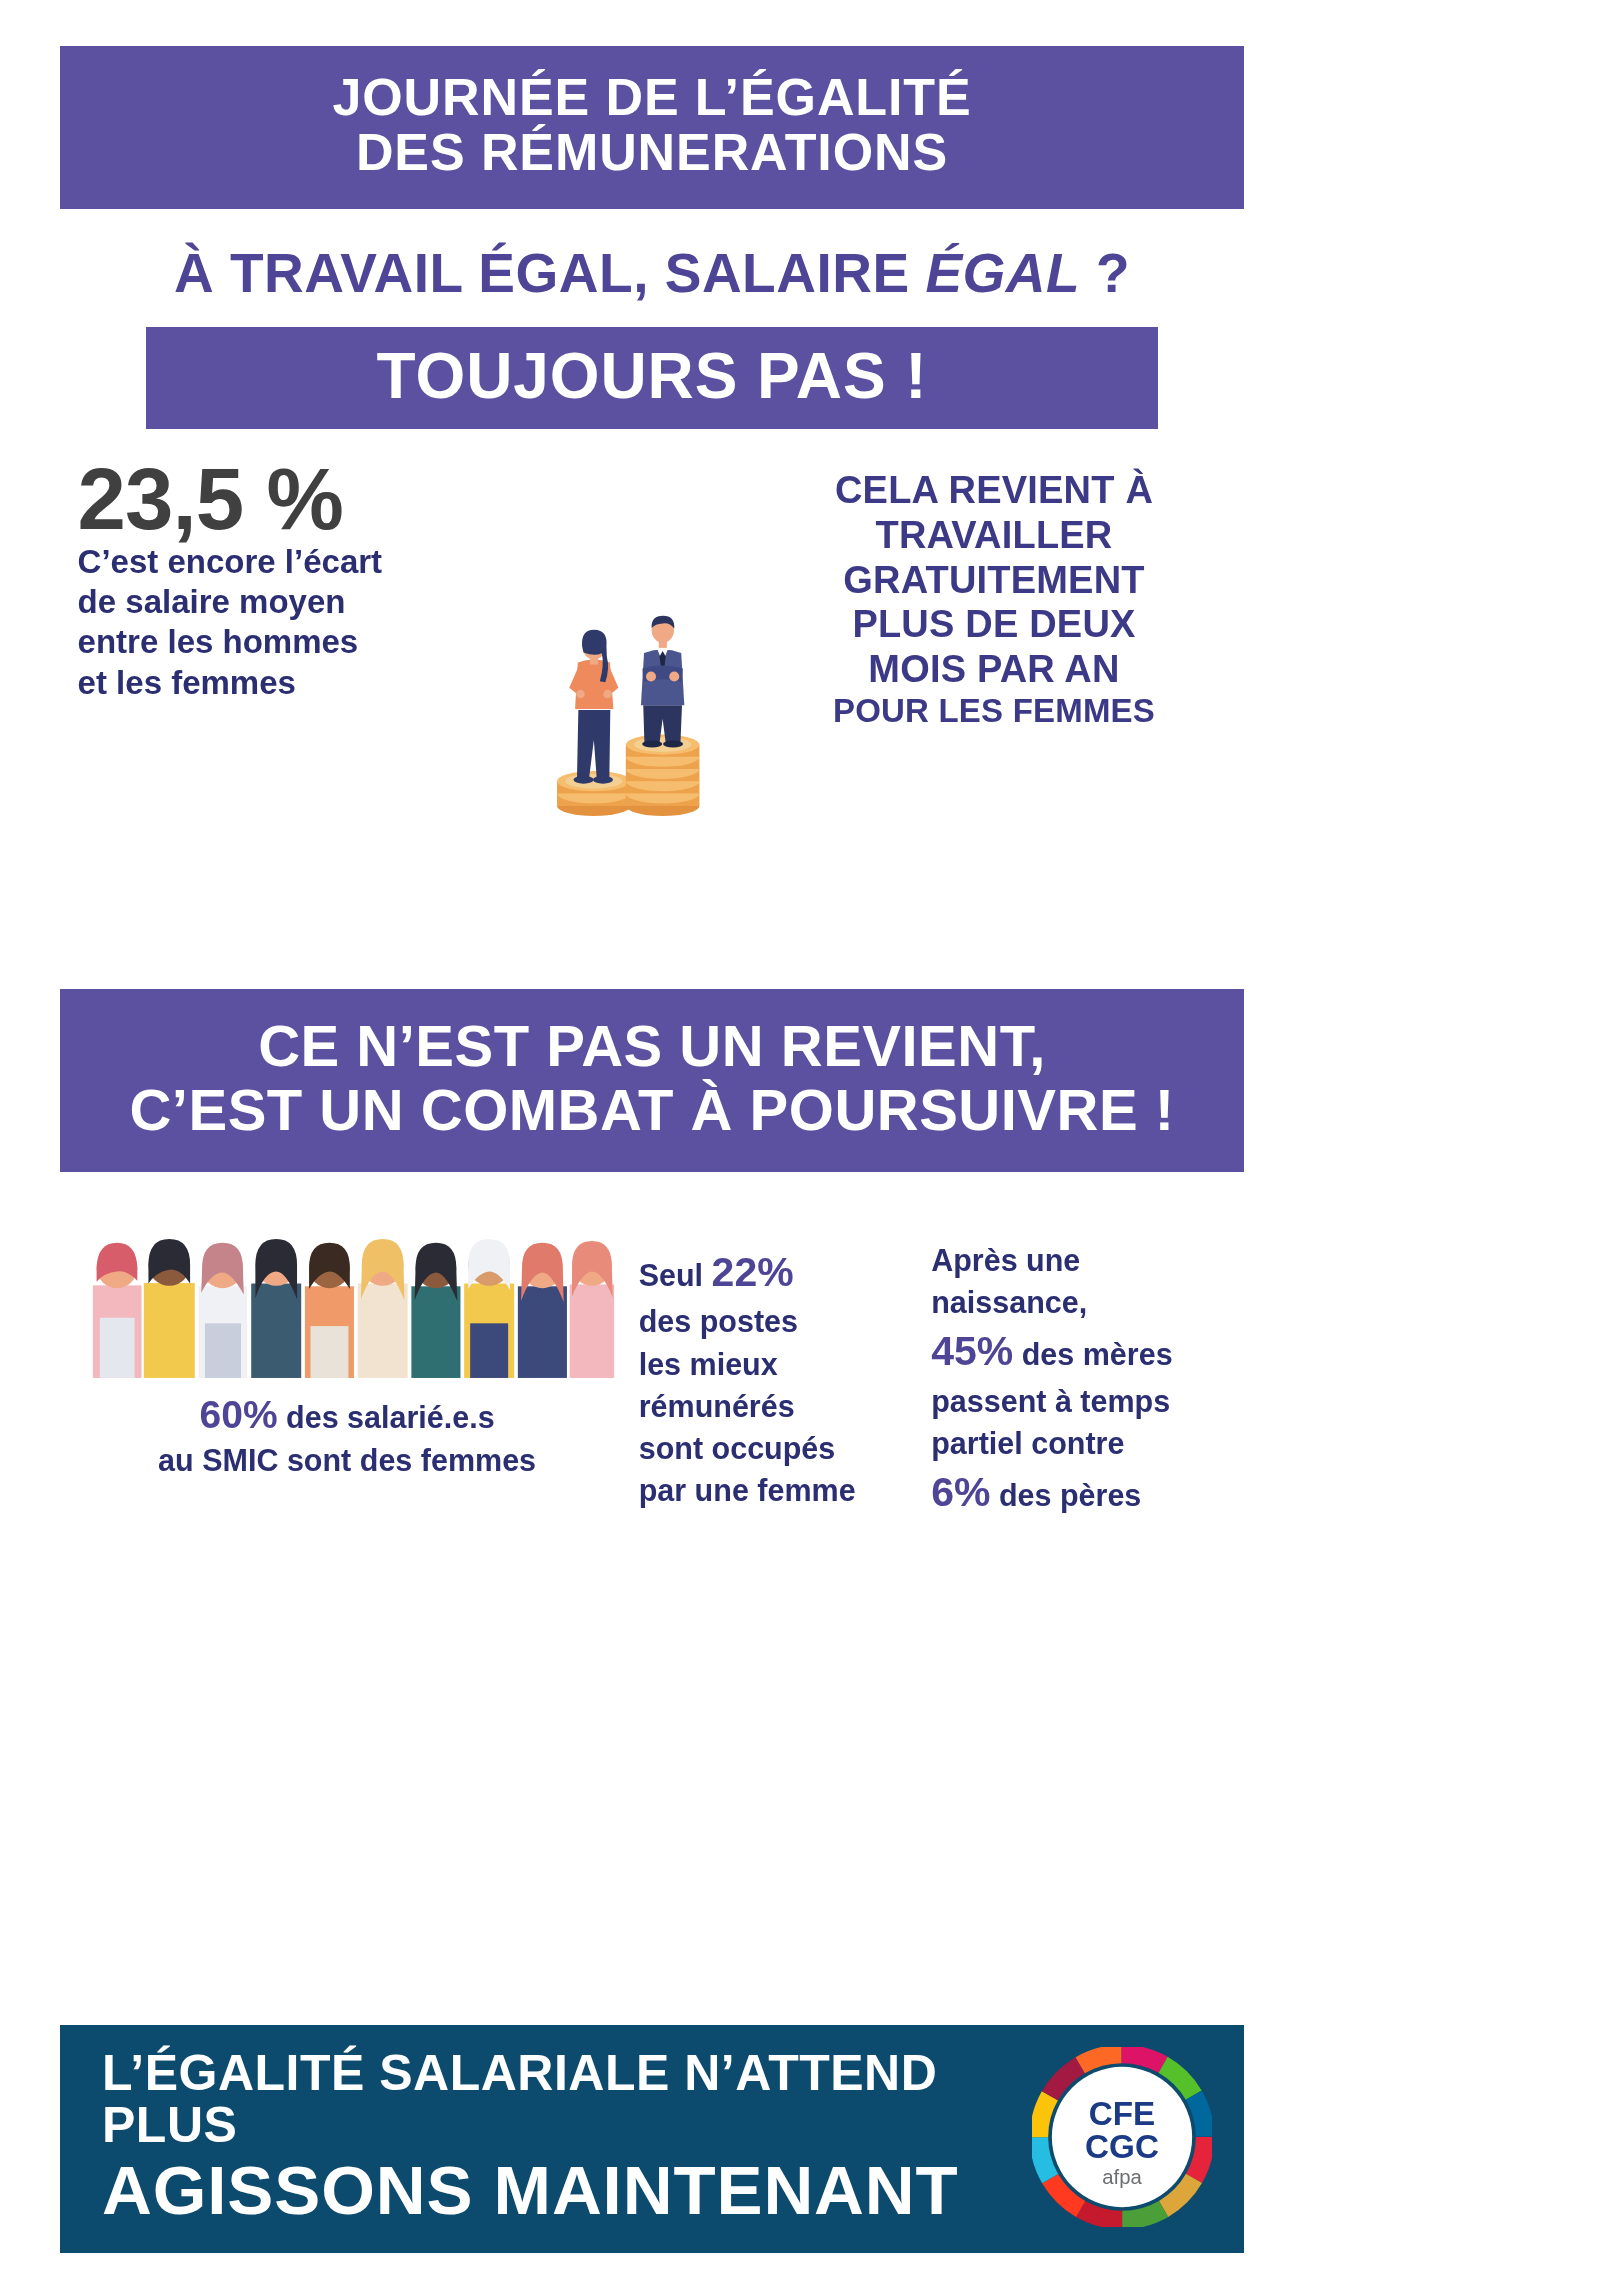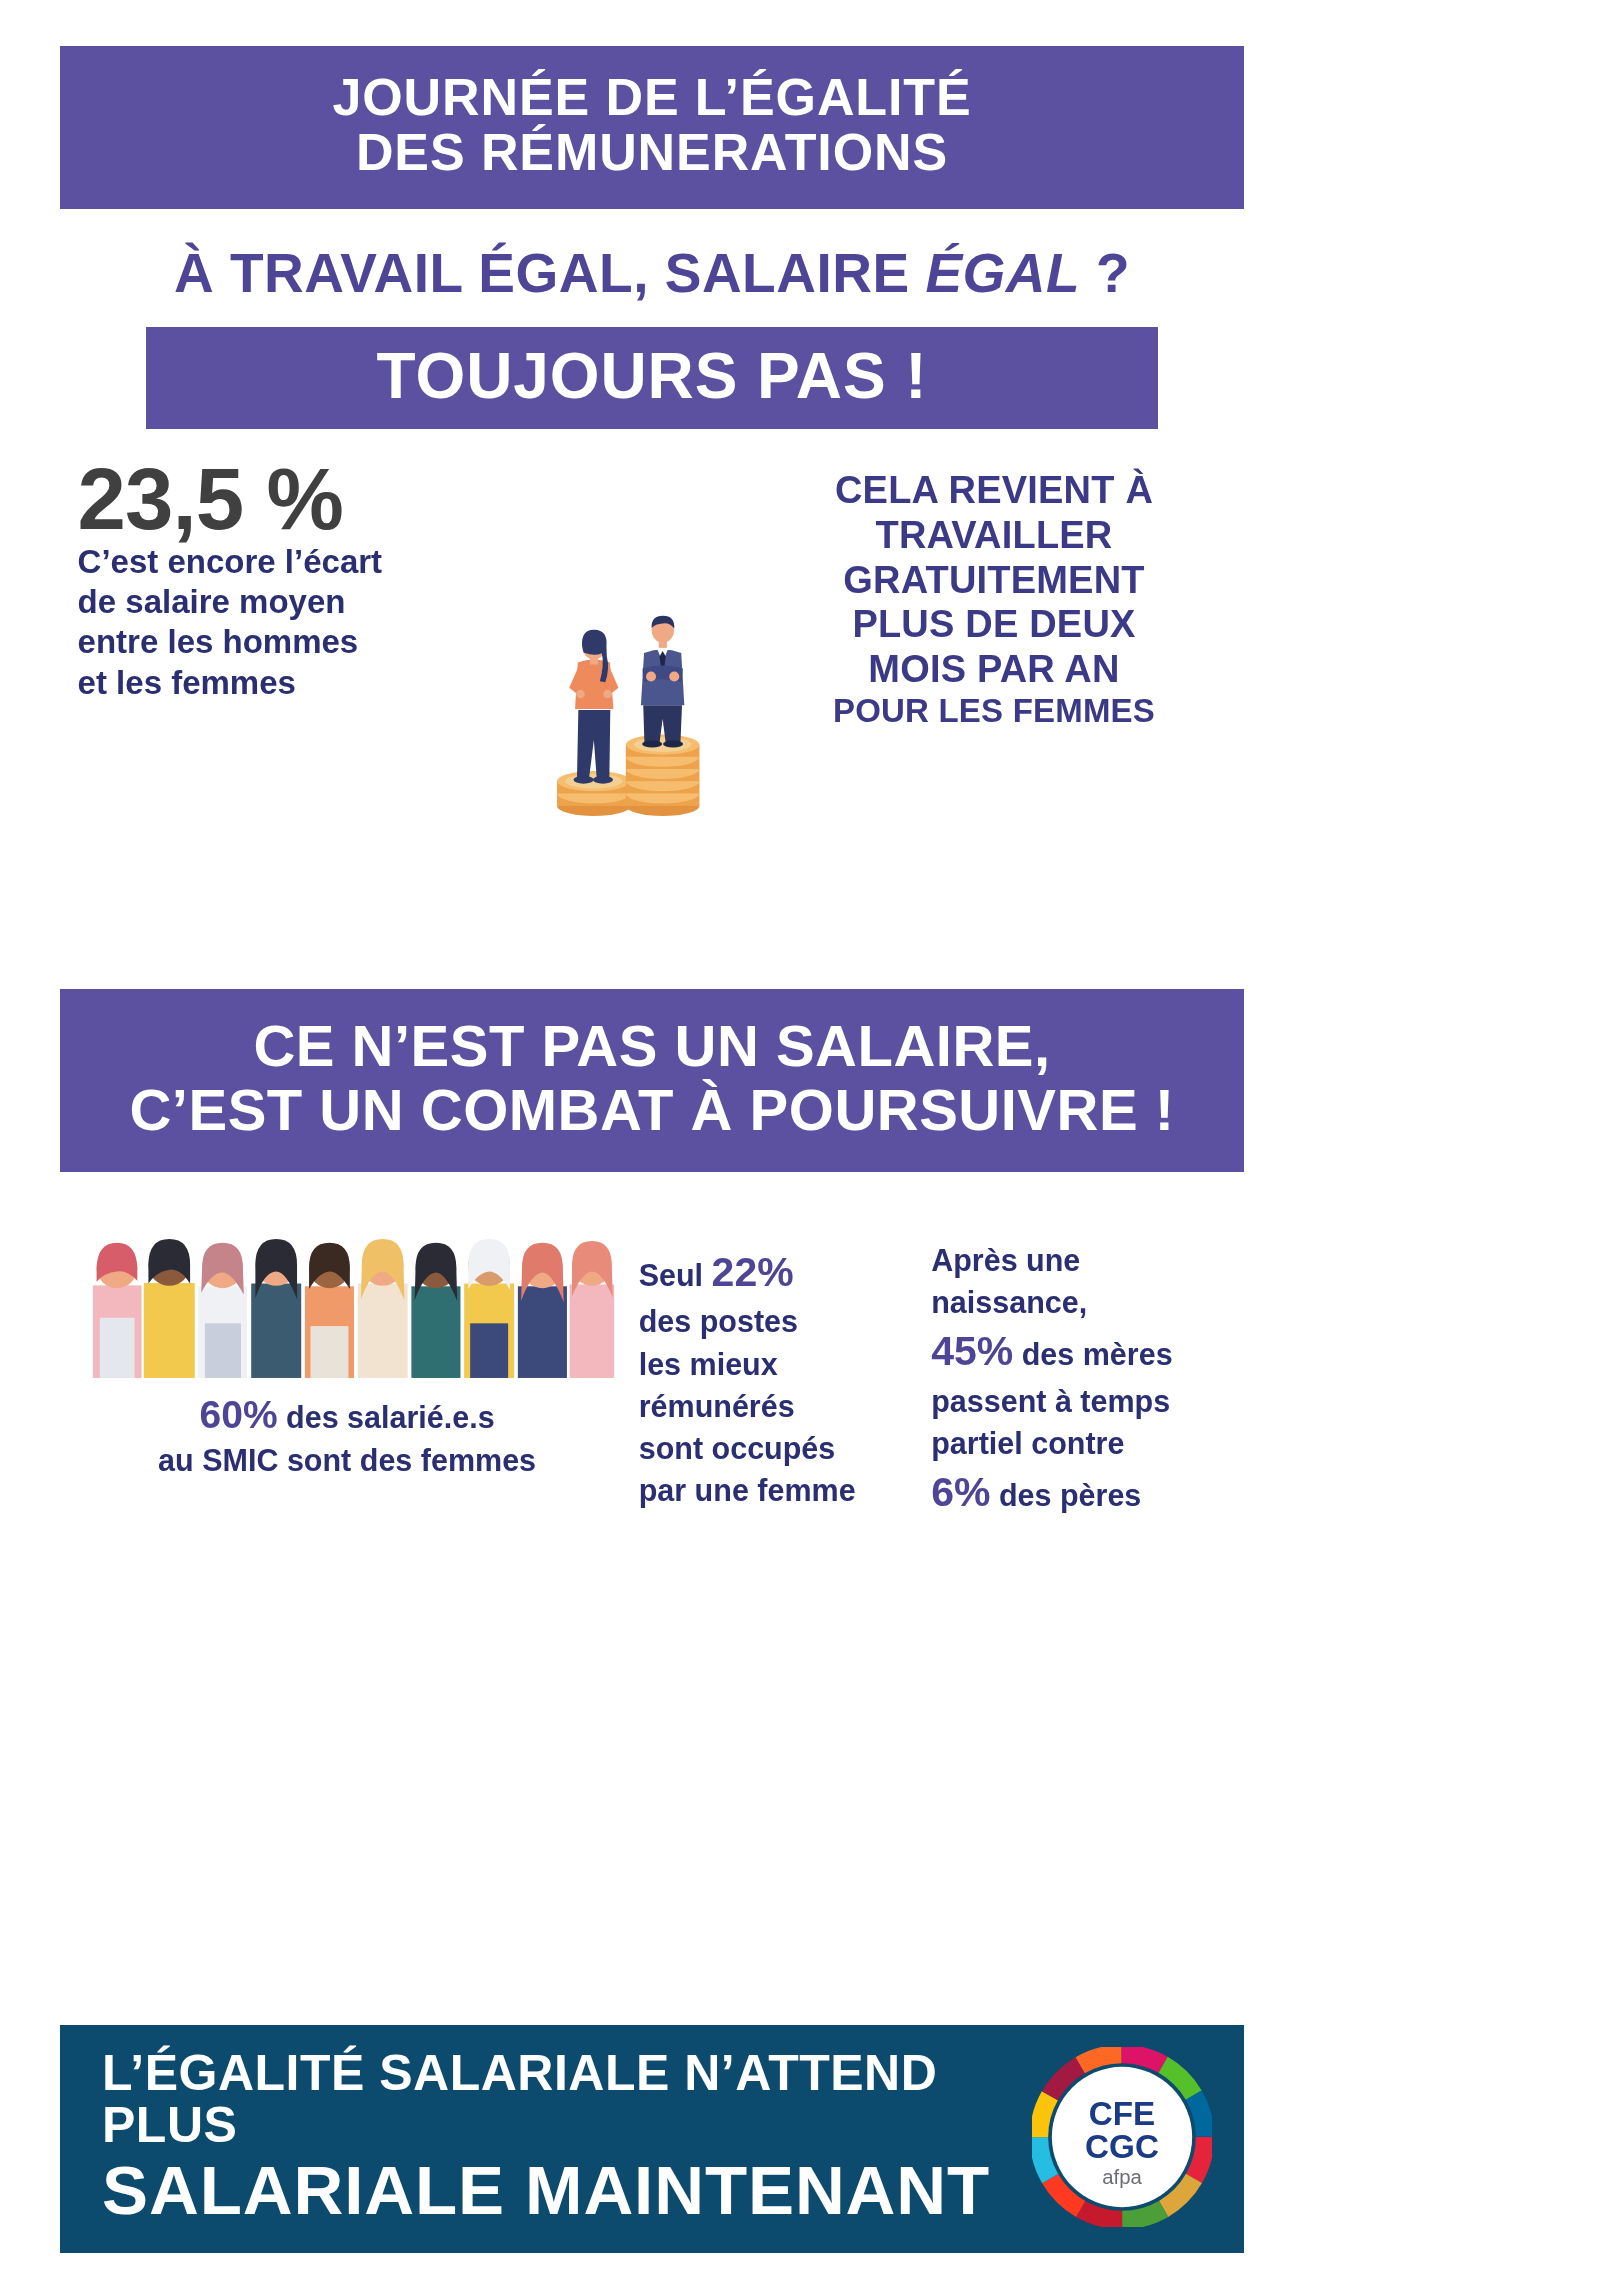--- a/index.html
+++ b/index.html
@@ -341,21 +341,21 @@
         <span class="rl">GRATUITEMENT</span>
         <span class="rl">PLUS DE DEUX</span>
         <span class="rl">MOIS PAR AN</span>
         <span class="rl small">POUR LES FEMMES</span>
       </div>
 
     </div>
   </div>
 
   <div class="band-combat">
-    <span class="line">CE N’EST PAS UN SALAIRE,</span>
+    <span class="line">CE N’EST PAS UN REVIENT,</span>
     <span class="line">C’EST UN COMBAT À POURSUIVRE !</span>
   </div>
 
   <div class="facts">
 
     <div class="fact-women">
       <div class="women-art">
         <svg viewBox="0 0 1160 380" xmlns="http://www.w3.org/2000/svg" width="537" height="176">
 
           <g>
@@ -426,21 +426,21 @@
       <span>passent à temps</span><br>
       <span>partiel contre</span><br>
       <span class="num">6%</span><span> des pères</span>
     </div>
 
   </div>
 
   <div class="band-footer">
     <div class="footer-text">
       <span class="l1">L’ÉGALITÉ SALARIALE N’ATTEND PLUS</span>
-      <span class="l2">SALARIALE  MAINTENANT</span>
+      <span class="l2">AGISSONS  MAINTENANT</span>
     </div>
     <div class="logo">
       <svg viewBox="0 0 390 390" width="180" height="180" xmlns="http://www.w3.org/2000/svg">
         <g>
           <circle cx="195" cy="195" r="180" fill="none" stroke="#e5243b" stroke-width="40" stroke-dasharray="94 1036" stroke-dashoffset="0"></circle>
           <circle cx="195" cy="195" r="180" fill="none" stroke="#dda63a" stroke-width="40" stroke-dasharray="94 1036" stroke-dashoffset="-94"></circle>
           <circle cx="195" cy="195" r="180" fill="none" stroke="#4c9f38" stroke-width="40" stroke-dasharray="94 1036" stroke-dashoffset="-188"></circle>
           <circle cx="195" cy="195" r="180" fill="none" stroke="#c5192d" stroke-width="40" stroke-dasharray="94 1036" stroke-dashoffset="-282"></circle>
           <circle cx="195" cy="195" r="180" fill="none" stroke="#ff3a21" stroke-width="40" stroke-dasharray="94 1036" stroke-dashoffset="-376"></circle>
           <circle cx="195" cy="195" r="180" fill="none" stroke="#26bde2" stroke-width="40" stroke-dasharray="94 1036" stroke-dashoffset="-470"></circle>

